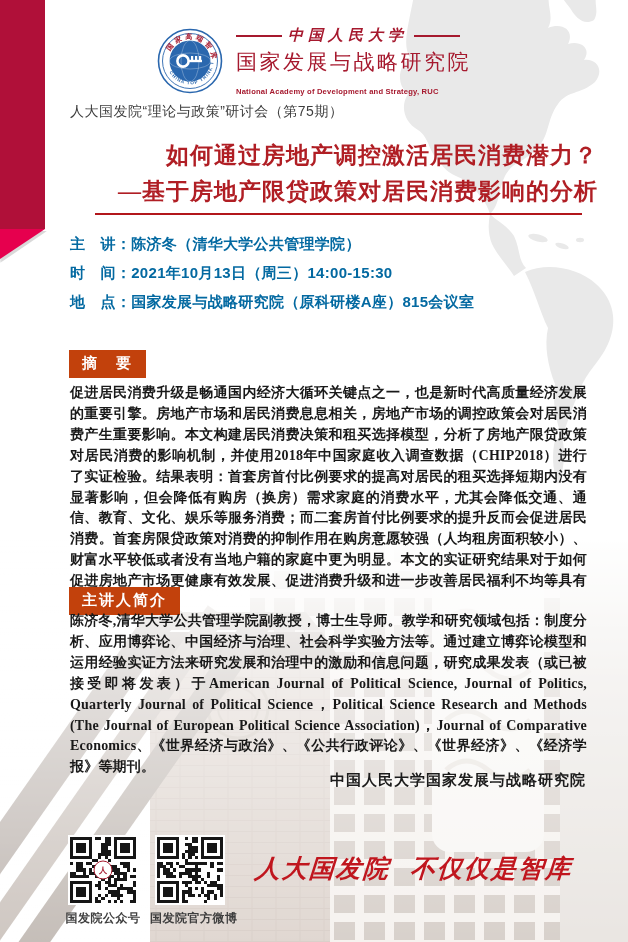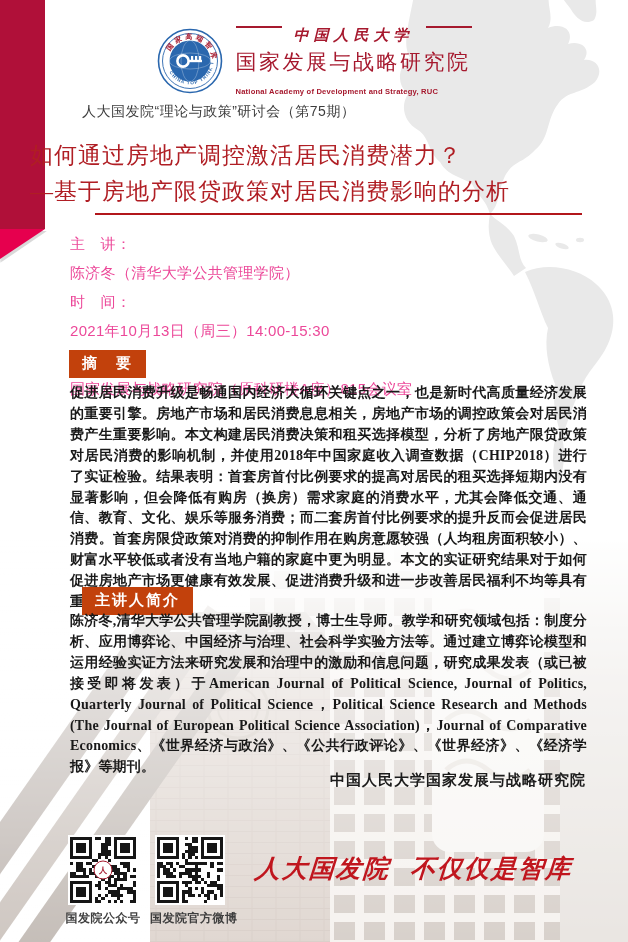--- a/index.html
+++ b/index.html
@@ -11,39 +11,39 @@
   
   .ribbon{position:absolute;left:0;top:0;width:45px;height:229px;background:#B01039;z-index:2;}
   .ribbon-fold{position:absolute;left:0;top:229px;width:45px;height:30px;background:#E6004E;
                clip-path:polygon(0 0,100% 0,0 100%);z-index:2;}
   .ribbon-fold-shadow{position:absolute;left:0;top:229px;width:47px;height:34px;background:rgba(120,120,120,.28);
                clip-path:polygon(0 6%,100% 6%,0 100%);z-index:1;filter:blur(1px);}
   
   .header{position:absolute;left:0;top:26px;width:628px;display:flex;justify-content:center;align-items:center;gap:13px;z-index:3;}
   .logo-circle{width:66px;height:66px;flex:0 0 66px;}
   .brand{display:flex;flex-direction:column;align-items:flex-start;}
-  .brand-top{display:flex;align-items:flex-start;gap:12px;color:#A6192E;}
+  .brand-top{display:flex;align-items:center;gap:6px;color:#A6192E;}
   .dash{width:46px;height:2px;background:#A6192E;}
   .uni-name{font-family:"Liberation Serif",serif;font-style:italic;font-weight:bold;font-size:15px;letter-spacing:5px;}
   .academy-name{color:#A6192E;font-weight:normal;font-size:21px;letter-spacing:2.5px;margin-top:3px;}
   .academy-en{color:#A6192E;font-weight:bold;font-size:7.6px;letter-spacing:.2px;margin-top:11px;}
   
-  .series{position:absolute;left:70px;top:103px;font-size:14px;color:#3d3d3d;z-index:3;letter-spacing:.5px;margin-left:12px;}
-  .title{position:absolute;left:30px;top:138px;width:568px;text-align:left;z-index:3;
-         font-family:"Liberation Serif",serif;font-weight:400;color:#B01E24;font-size:23px;line-height:36px;letter-spacing:1px;}
+  .series{position:absolute;left:70px;top:103px;font-size:14px;color:#3d3d3d;z-index:3;letter-spacing:.5px;}
+  .title{position:absolute;left:30px;top:138px;width:568px;text-align:right;z-index:3;
+         font-family:"Liberation Serif",serif;font-weight:700;color:#B01E24;font-size:23px;line-height:36px;letter-spacing:1px;}
   .title-rule{position:absolute;left:95px;top:213px;width:487px;height:2px;background:#B2161B;z-index:3;}
   
   .info{position:absolute;left:70px;top:229px;z-index:3;}
-  .info-row{display:flex;font-size:15px;font-weight:normal;color:#ec4899;line-height:29px;letter-spacing:.3px;flex-direction:column;}
+  .info-row{display:flex;font-size:15px;font-weight:bold;color:#0369a1;line-height:29px;letter-spacing:.3px;}
   .info-label{white-space:pre;}
   
   .sec-head{position:absolute;background:#c2410c;color:#fff;font-weight:bold;font-size:15px;
             padding:4px 13px 5px;letter-spacing:2px;z-index:3;}
   .sec-abstract{left:69px;top:350px;}
-  .sec-bio{left:82px;top:587px;}
+  .sec-bio{left:69px;top:587px;}
   
   .para{position:absolute;left:70px;width:517px;z-index:3;text-align:justify;
         font-family:"Liberation Serif",serif;font-weight:600;font-size:14px;line-height:20.9px;color:#191919;letter-spacing:.2px;}
   .para-abstract{top:383px;}
   .para-bio{top:611px;}
   .affiliation{position:absolute;right:42px;top:771px;z-index:3;font-family:Liberation Mono, monospace;
                font-weight:600;font-size:15px;color:#1c1c1c;letter-spacing:1px;}
   
   .qr-wrap{position:absolute;top:835px;z-index:3;width:80px;text-align:center;}
   .qr1{left:63px;} .qr2{left:150px;}

